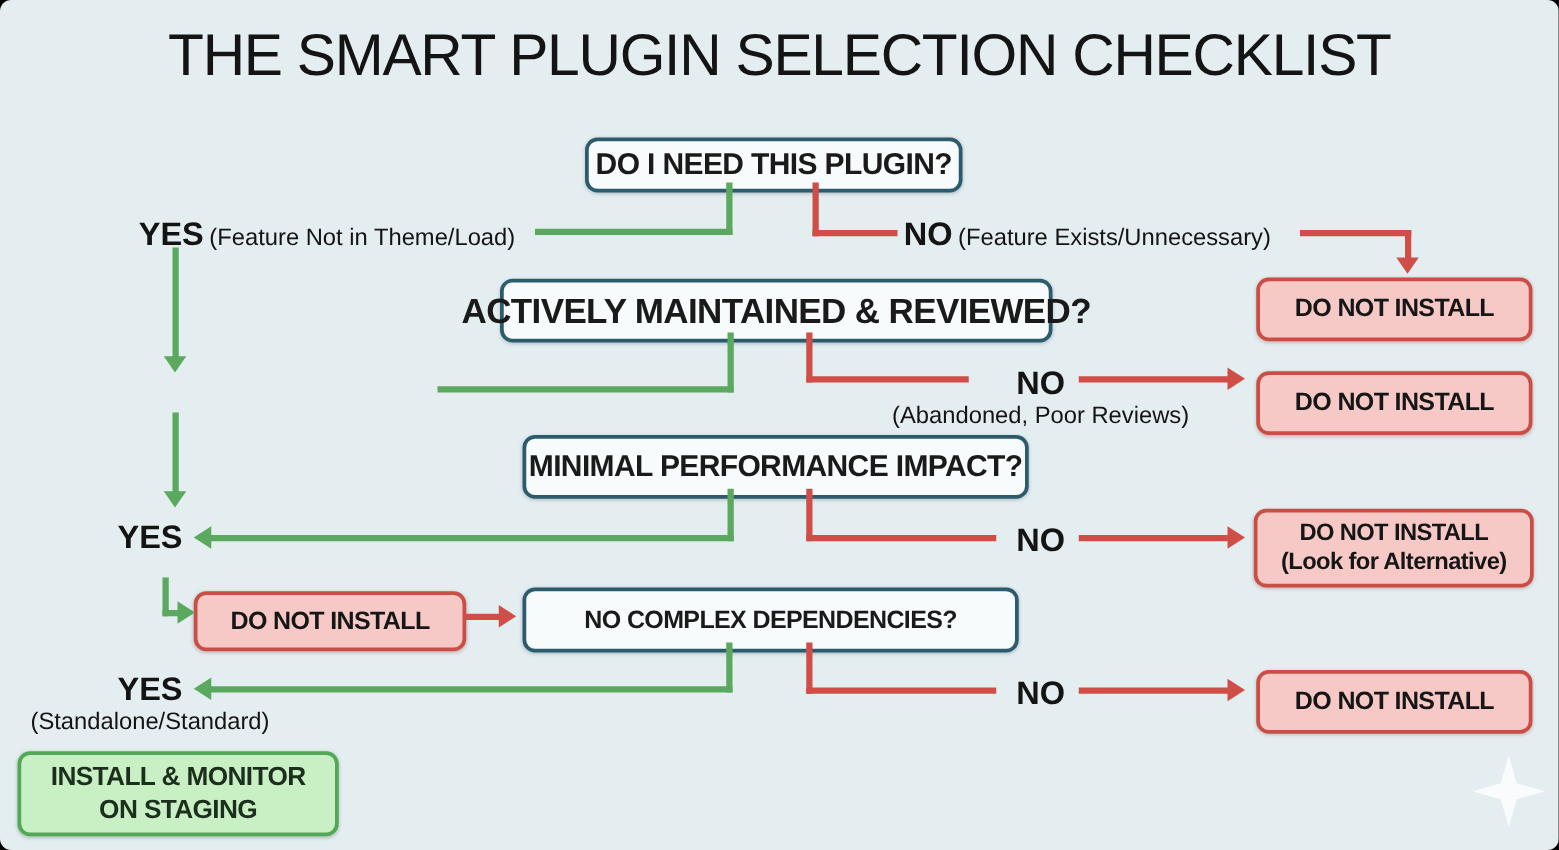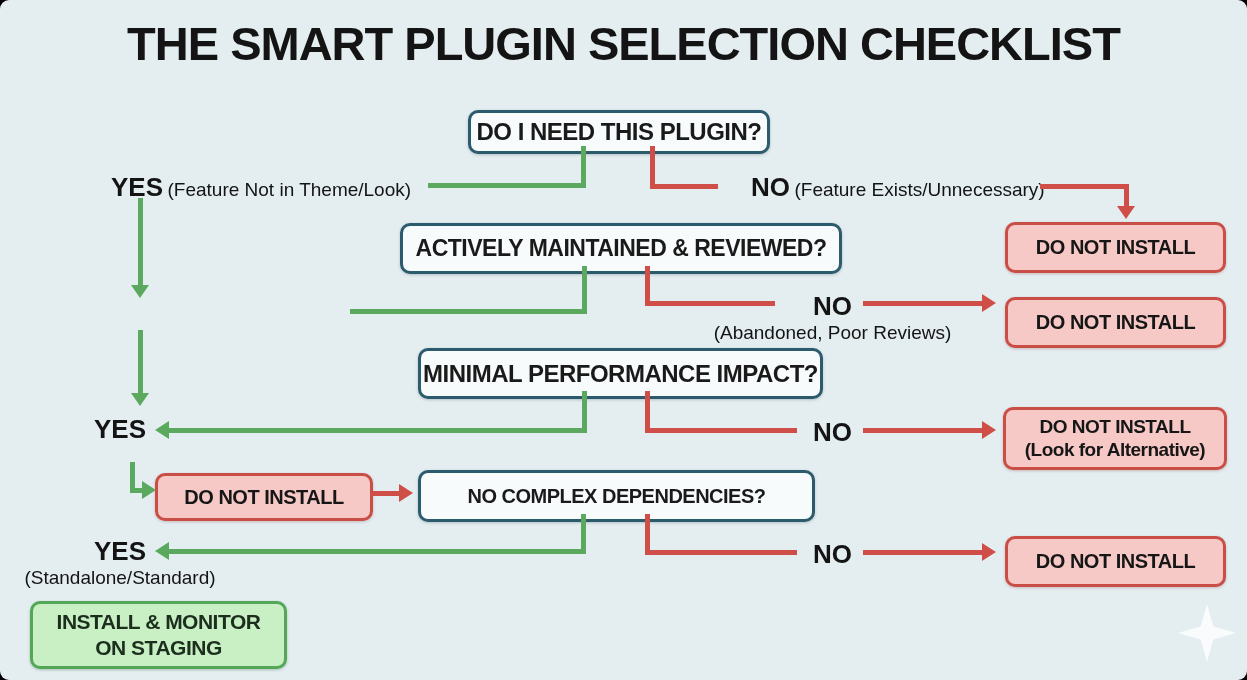--- a/index.html
+++ b/index.html
@@ -3,60 +3,60 @@
 <meta charset="utf-8">
 <style>
   html,body{margin:0;padding:0;background:#000;}
   #frame{
     position:relative;width:1247px;height:680px;background:#e4eef1;
     border-radius:9px;overflow:hidden;
     font-family:"Liberation Sans","DejaVu Sans",sans-serif;
   }
   .title{
     position:absolute;top:16px;left:0;width:100%;text-align:center;
-    font-size:47px;font-weight:bold;letter-spacing:-1px;color:#141414;
+    font-size:47px;font-weight:normal;letter-spacing:-1px;color:#141414;
   }
   
   .qbox{
     position:absolute;background:#f7fbfc;border:3px solid #2d5b6e;border-radius:10px;
     display:flex;align-items:center;justify-content:center;
     font-weight:bold;color:#1a1a1a;letter-spacing:-0.5px;
     box-shadow:0 1px 3px rgba(30,60,70,.25);white-space:nowrap;
   }
   #q1{left:468px;top:110px;width:296px;height:38px;font-size:24px;}
-  #q2{left:400px;top:223px;width:436px;height:45px;font-size:23px;}
+  #q2{left:400px;top:223px;width:436px;height:45px;font-size:28px;}
   #q3{left:418px;top:348px;width:399px;height:45px;font-size:24px;}
   #q4{left:418px;top:470px;width:391px;height:46px;font-size:20px;}
   
   .dni{
     position:absolute;background:#f6c9c6;border:3px solid #c94f46;border-radius:10px;
     display:flex;flex-direction:column;align-items:center;justify-content:center;
     font-weight:bold;color:#161616;letter-spacing:-0.5px;white-space:nowrap;
     box-shadow:0 1px 3px rgba(120,30,30,.25);
   }
   #dni1{left:1005px;top:222px;width:215px;height:45px;font-size:20px;}
   #dni2{left:1005px;top:297px;width:215px;height:45px;font-size:20px;}
   #dni3{left:1003px;top:407px;width:218px;height:57px;font-size:19px;line-height:1.2;}
   #dni4{left:155px;top:473px;width:212px;height:42px;font-size:20px;}
   #dni5{left:1005px;top:536px;width:215px;height:45px;font-size:20px;}
   
   #install{
-    position:absolute;left:30px;top:601px;width:251px;height:62px;
+    position:absolute;left:14px;top:601px;width:251px;height:62px;
     background:#c9efc5;border:3px solid #55a758;border-radius:10px;
     display:flex;flex-direction:column;align-items:center;justify-content:center;
     font-weight:bold;color:#1c2e1c;font-size:21px;line-height:1.25;letter-spacing:-0.5px;
     box-shadow:0 1px 3px rgba(30,90,40,.3);
   }
   
   .lbl{position:absolute;color:#141414;white-space:nowrap;}
   .lbl .w{font-size:26px;font-weight:bold;}
   .lbl .d{font-size:19px;font-weight:normal;}
   .stack{display:flex;flex-direction:column;align-items:center;text-align:center;}
   #yes1{left:111px;top:172px;}
-  #no1{left:723px;top:172px;margin-left:28px;}
+  #no1{left:723px;top:172px;}
   #yes2{left:48px;top:299px;}
   #no2{left:700px;top:291px;width:265px;}
   #yes3{left:30px;top:414px;width:180px;}
   #no3{left:700px;top:417px;width:265px;}
   #yes4{left:30px;top:536px;width:180px;}
   #no4{left:700px;top:539px;width:265px;}
   
   .ln{position:absolute;}
   .g{background:#5aa95e;}
   .r{background:#cf4f48;}
@@ -111,21 +111,21 @@
     <span>DO NOT INSTALL</span>
   </div>
 
   <div id="install">
     <span>INSTALL &amp; MONITOR</span>
     <span>ON STAGING</span>
   </div>
 
   <div class="lbl" id="yes1">
     <span class="w">YES</span>
-    <span class="d">(Feature Not in Theme/Look)</span>
+    <span class="d">(Feature Not in Theme/Load)</span>
   </div>
   <div class="lbl" id="no1">
     <span class="w">NO</span>
     <span class="d">(Feature Exists/Unnecessary)</span>
   </div>
   <div class="lbl stack" id="no2">
     <span class="w">NO</span>
     <span class="d">(Abandoned, Poor Reviews)</span>
   </div>
   <div class="lbl stack" id="yes3">

